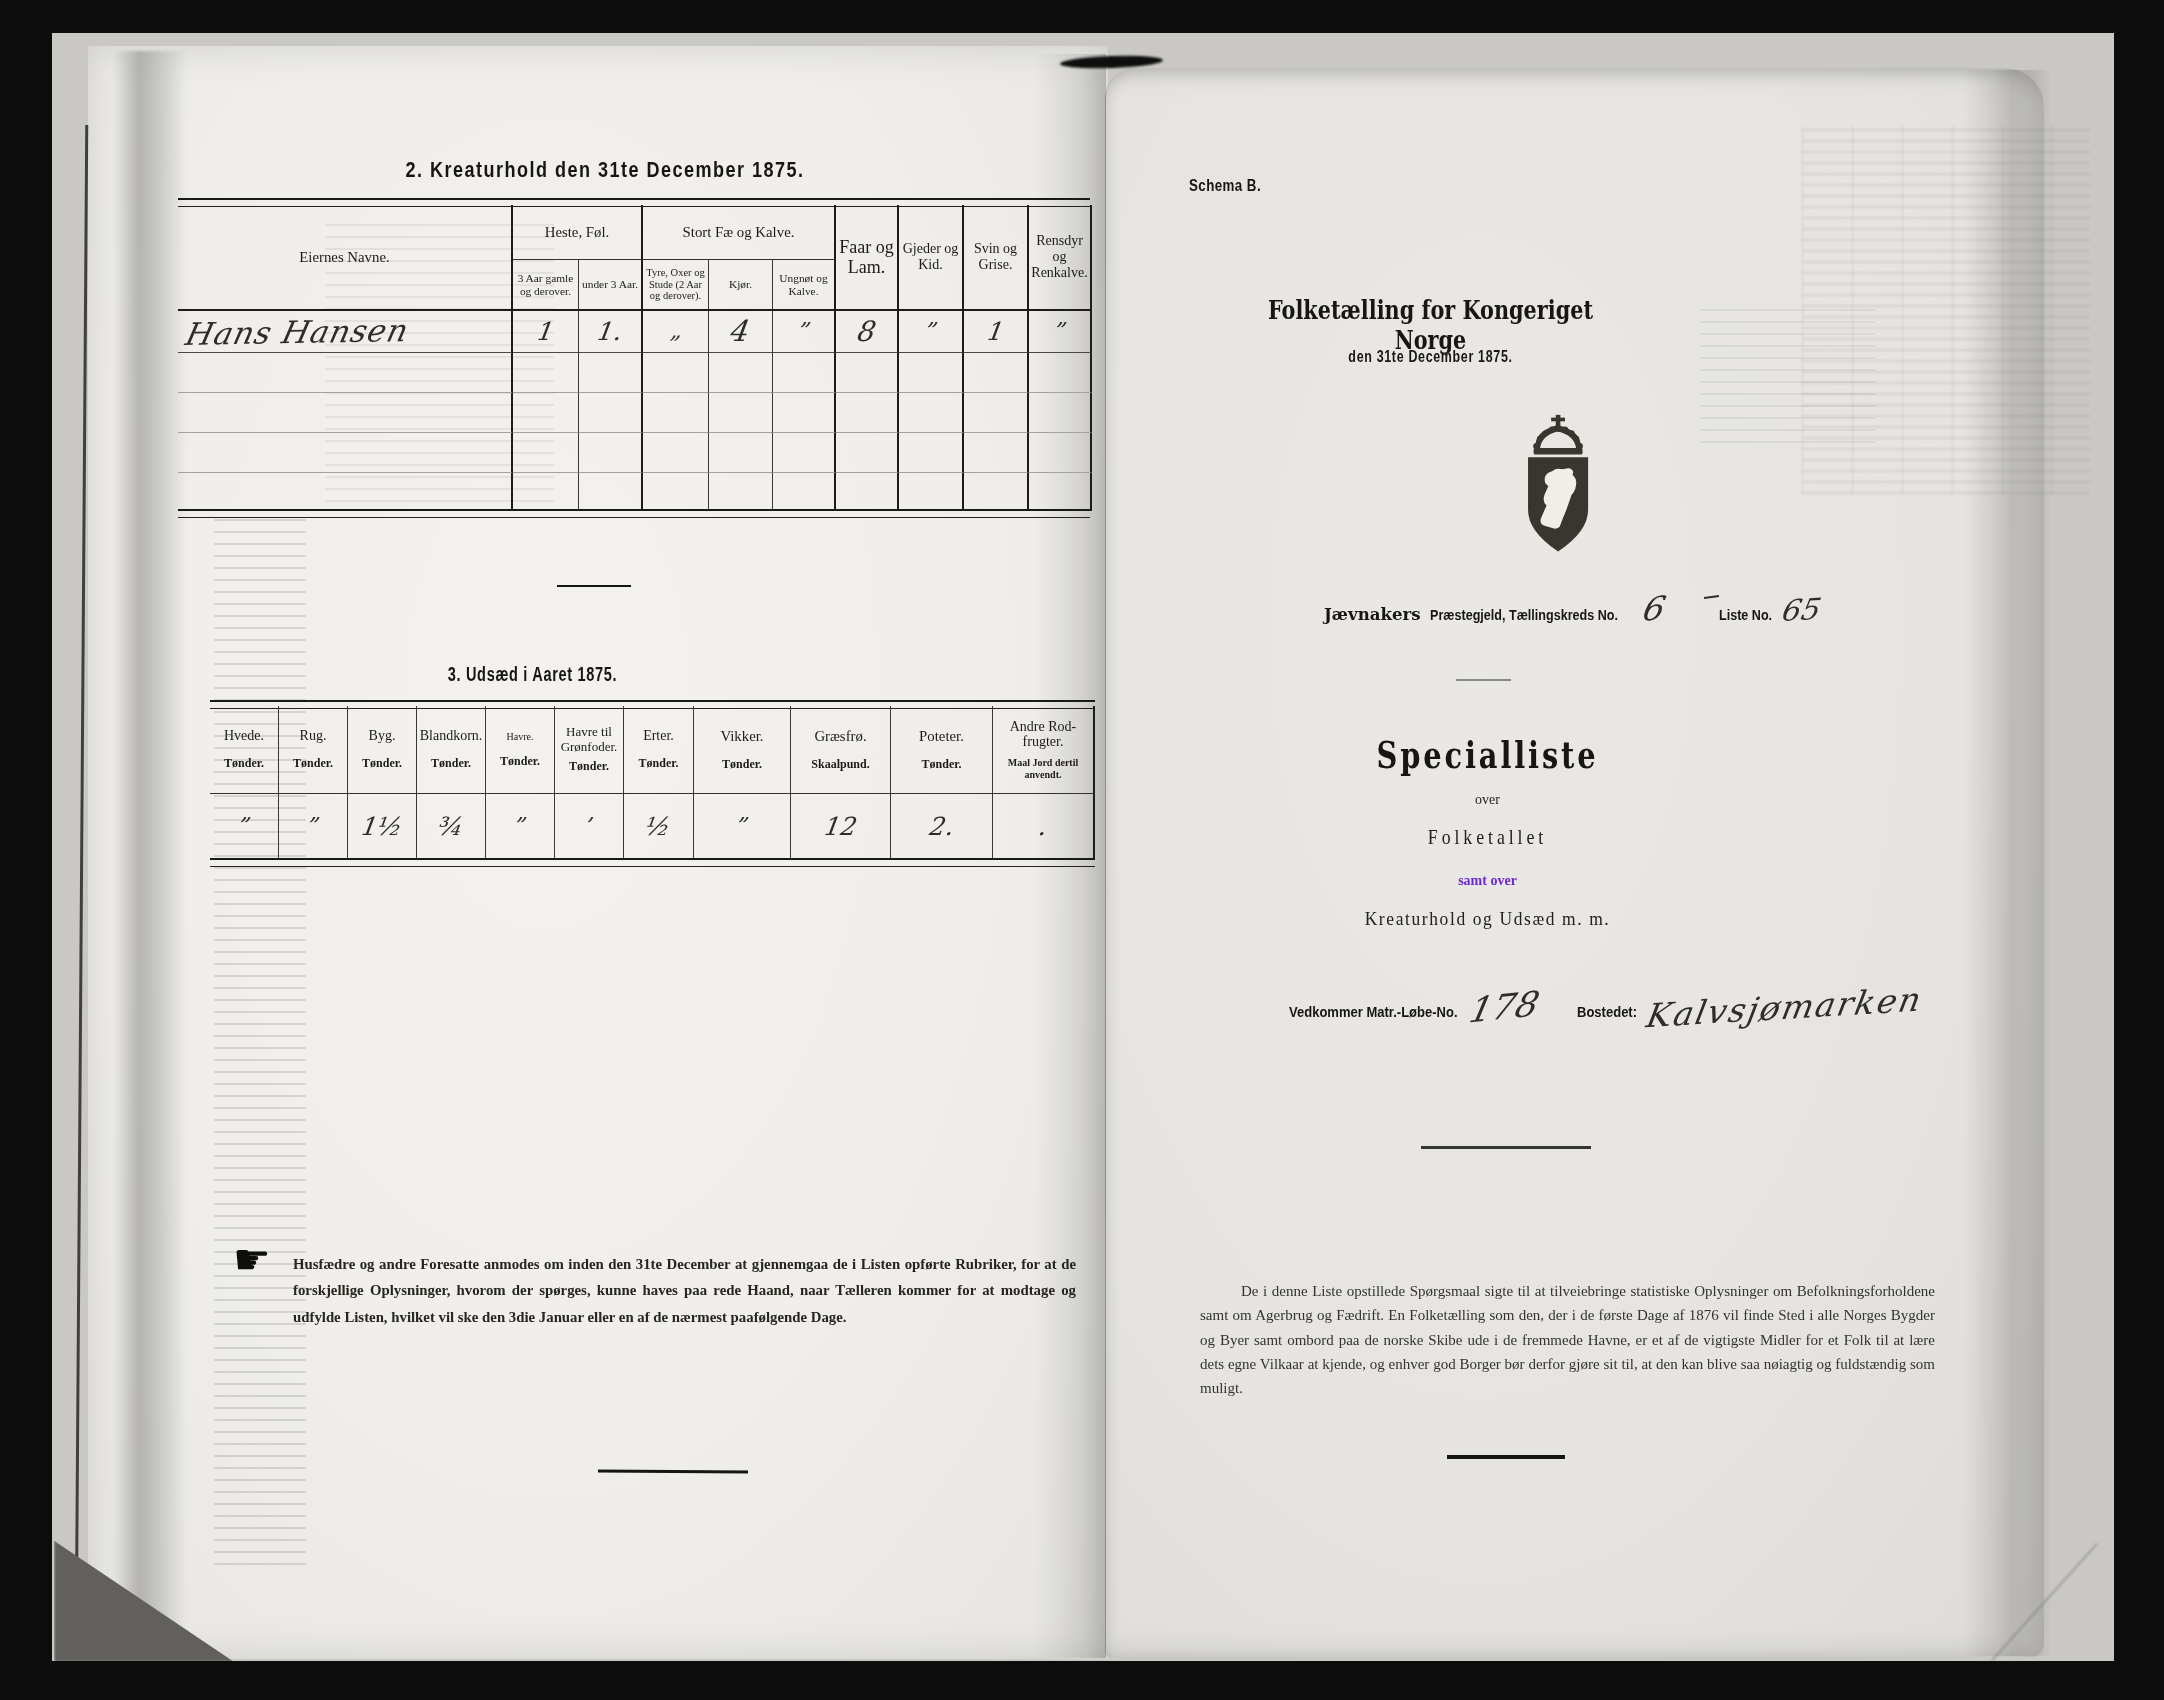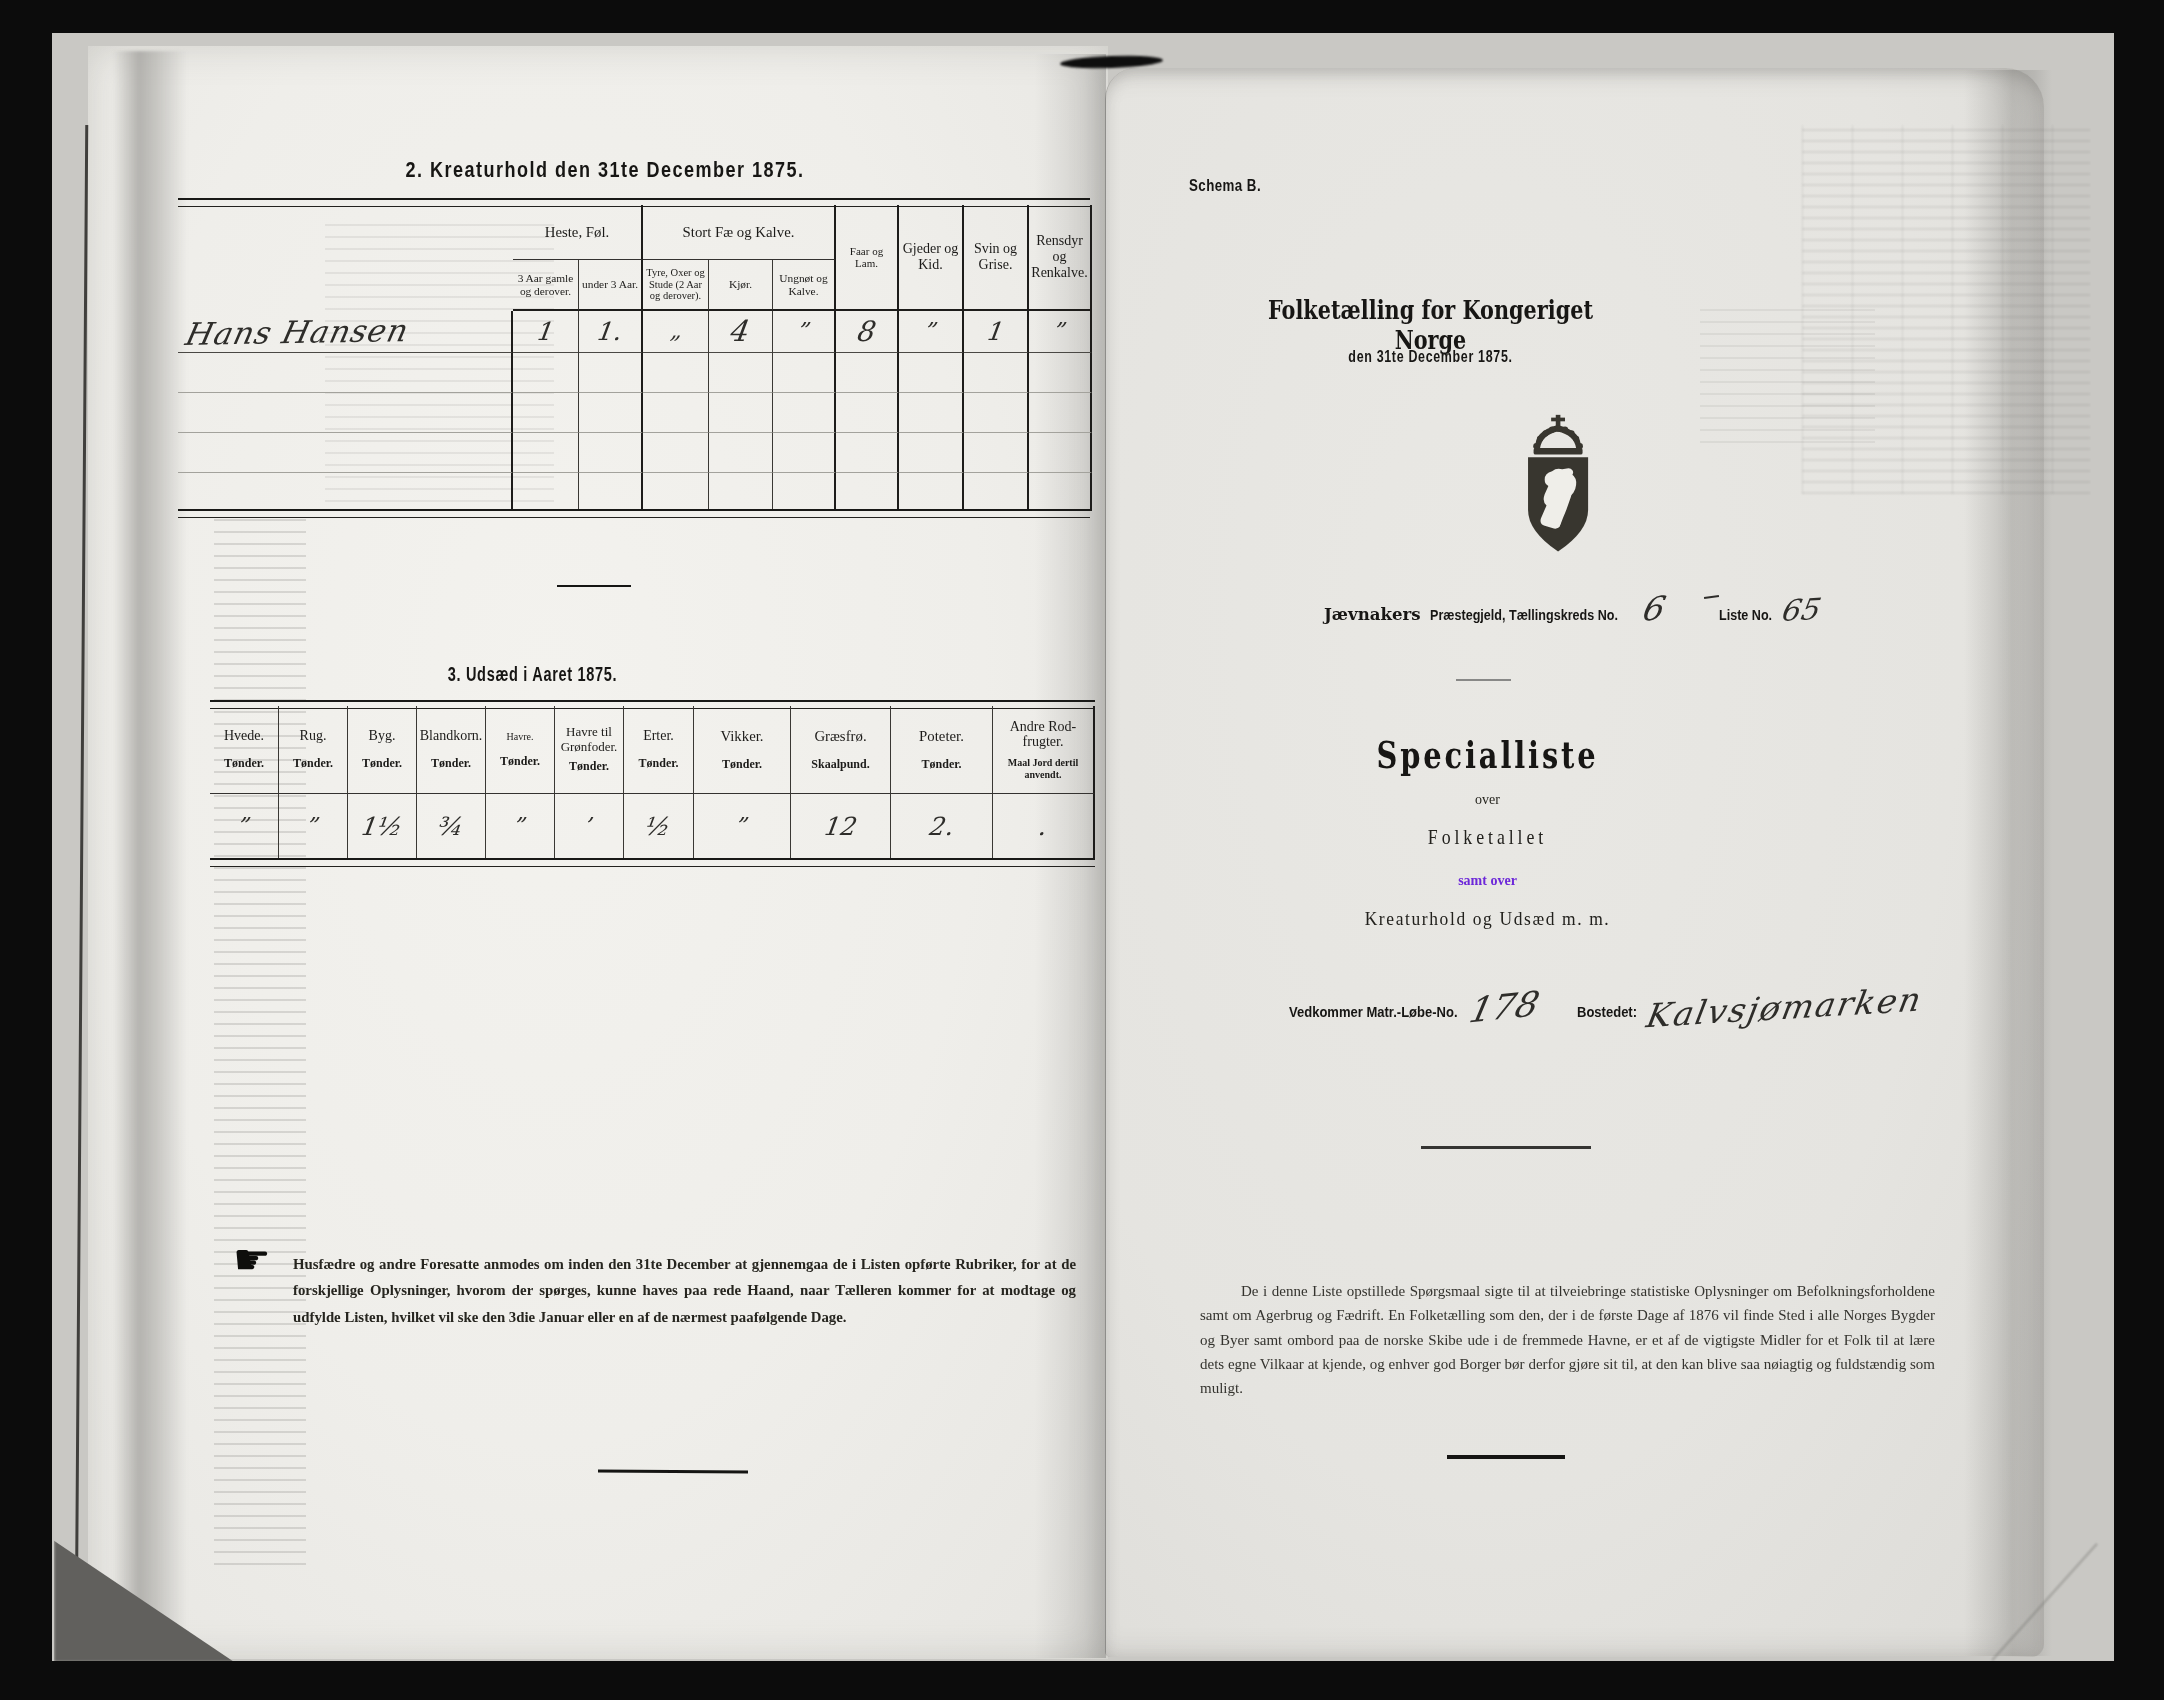--- a/index.html
+++ b/index.html
@@ -77,27 +77,30 @@
   <div class="abs ghost" style="left:325px;top:220px;width:229px;height:282px;opacity:.45;"></div>
   <div class="abs ghostv" style="left:1802px;top:125px;width:288px;height:369px;"></div>
   <div class="abs ghost" style="left:1700px;top:305px;width:175px;height:138px;opacity:.4;"></div>
 
   <div class="abs sansT cx" style="left:328px;top:157px;width:554px;font-size:22px;letter-spacing:1.8px;transform:scaleX(.82);">2.  Kreaturhold den 31te December 1875.</div>
 
   <div class="abs drule" style="left:178px;top:198px;width:912px;"></div>
 
   <div class="abs grid" style="left:178px;top:205px;width:912px;grid-template-columns:335px 66px 64px 66px 64px 63px 63px 65px 65px 63px;grid-template-rows:55px 51px 42px 40px 40px 40px 38px;">
 
+    <div class="c rh bh hdr-main" style="grid-column:1;grid-row:1/3;">
+      <span>Eiernes Navne.</span>
+    </div>
     <div class="c rh bg hdr-main" style="grid-column:2/4;grid-row:1;">
       <span>Heste, Føl.</span>
     </div>
     <div class="c rh bg hdr-main" style="grid-column:4/7;grid-row:1;">
       <span>Stort Fæ og Kalve.</span>
     </div>
-    <div class="c rh bh hdr-sub" style="grid-column:7;grid-row:1/3;font-size:11px;">
+    <div class="c rh bh hdr-sub" style="grid-column:7;grid-row:1/3;font-size:18px;">
       <span>Faar og Lam.</span>
     </div>
     <div class="c rh bh hdr-sub" style="grid-column:8;grid-row:1/3;font-size:14px;">
       <span>Gjeder og Kid.</span>
     </div>
     <div class="c rh bh hdr-sub" style="grid-column:9;grid-row:1/3;font-size:14px;">
       <span>Svin og Grise.</span>
     </div>
     <div class="c rh bh hdr-sub" style="grid-column:10;grid-row:1/3;font-size:14px;">
       <span>Rensdyr og Renkalve.</span>

